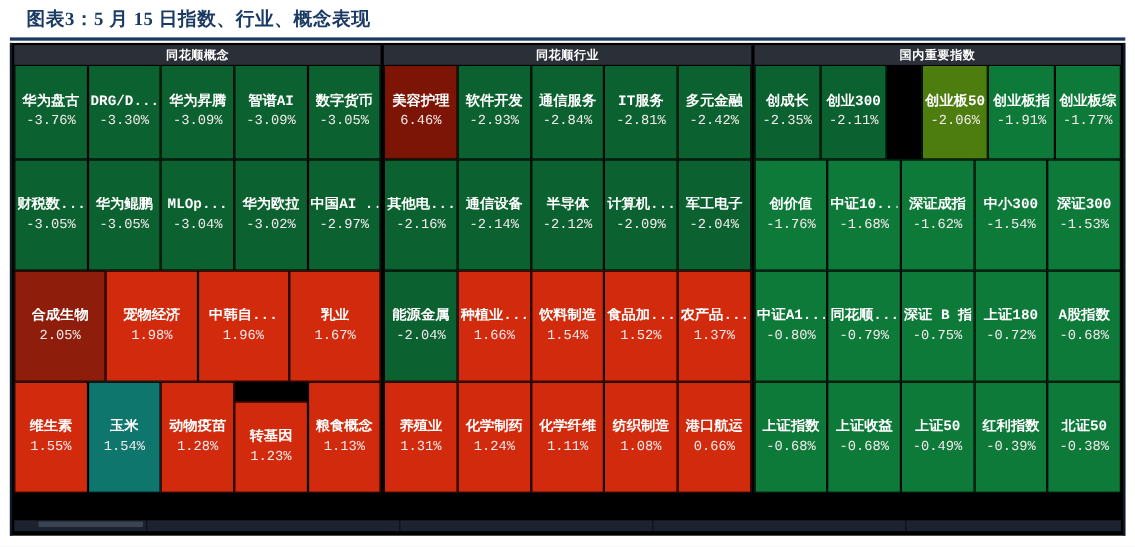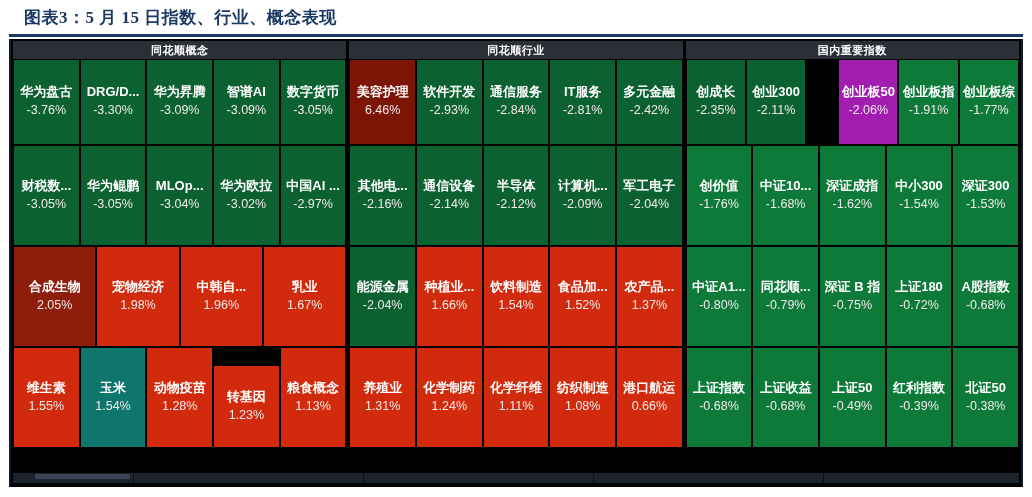--- a/index.html
+++ b/index.html
@@ -47,20 +47,21 @@
   .grid-row{display:flex;width:100%;}
   .group-col{display:flex;box-sizing:border-box;border-right:3px solid #000000;}
   .group-col:last-child{border-right:none;}
 
   .tile{
     position:relative;box-sizing:border-box;
     display:flex;flex-direction:column;
     align-items:center;justify-content:center;
     color:#ffffff;overflow:hidden;
     border:1px solid #000000;
+    font-family:Liberation Mono, monospace;
   }
   .tile .name{
     font-size:13px;font-weight:bold;line-height:1.15;
     white-space:nowrap;overflow:hidden;text-overflow:clip;
     max-width:95%;text-align:center;
   }
   .tile .val{
     font-size:12.5px;font-weight:normal;line-height:1.3;
     color:#f2eaea;margin-top:2px;white-space:nowrap;
   }
@@ -142,21 +143,21 @@
             </div>
             <div class="group-col" style="flex: 1 1 0px;">
               <div class="tile" style="flex: 1 1 0px; background: rgb(11, 97, 48);">
                 <div class="name">创成长</div>
                 <div class="val">-2.35%</div>
               </div>
               <div class="tile" style="flex: 1 1 0px; background: rgb(11, 97, 48);">
                 <div class="name">创业300</div>
                 <div class="val">-2.11%</div>
               </div>
-              <div class="tile" style="flex: 1 1 0px; background: #a21caf; margin-left: 32px;">
+              <div class="tile" style="flex: 1 1 0px; background: #4d7c0f; margin-left: 32px;">
                 <div class="name">创业板50</div>
                 <div class="val">-2.06%</div>
               </div>
               <div class="tile" style="flex: 1 1 0px; background: rgb(14, 122, 58);">
                 <div class="name">创业板指</div>
                 <div class="val">-1.91%</div>
               </div>
               <div class="tile" style="flex: 1 1 0px; background: rgb(14, 122, 58);">
                 <div class="name">创业板综</div>
                 <div class="val">-1.77%</div>

